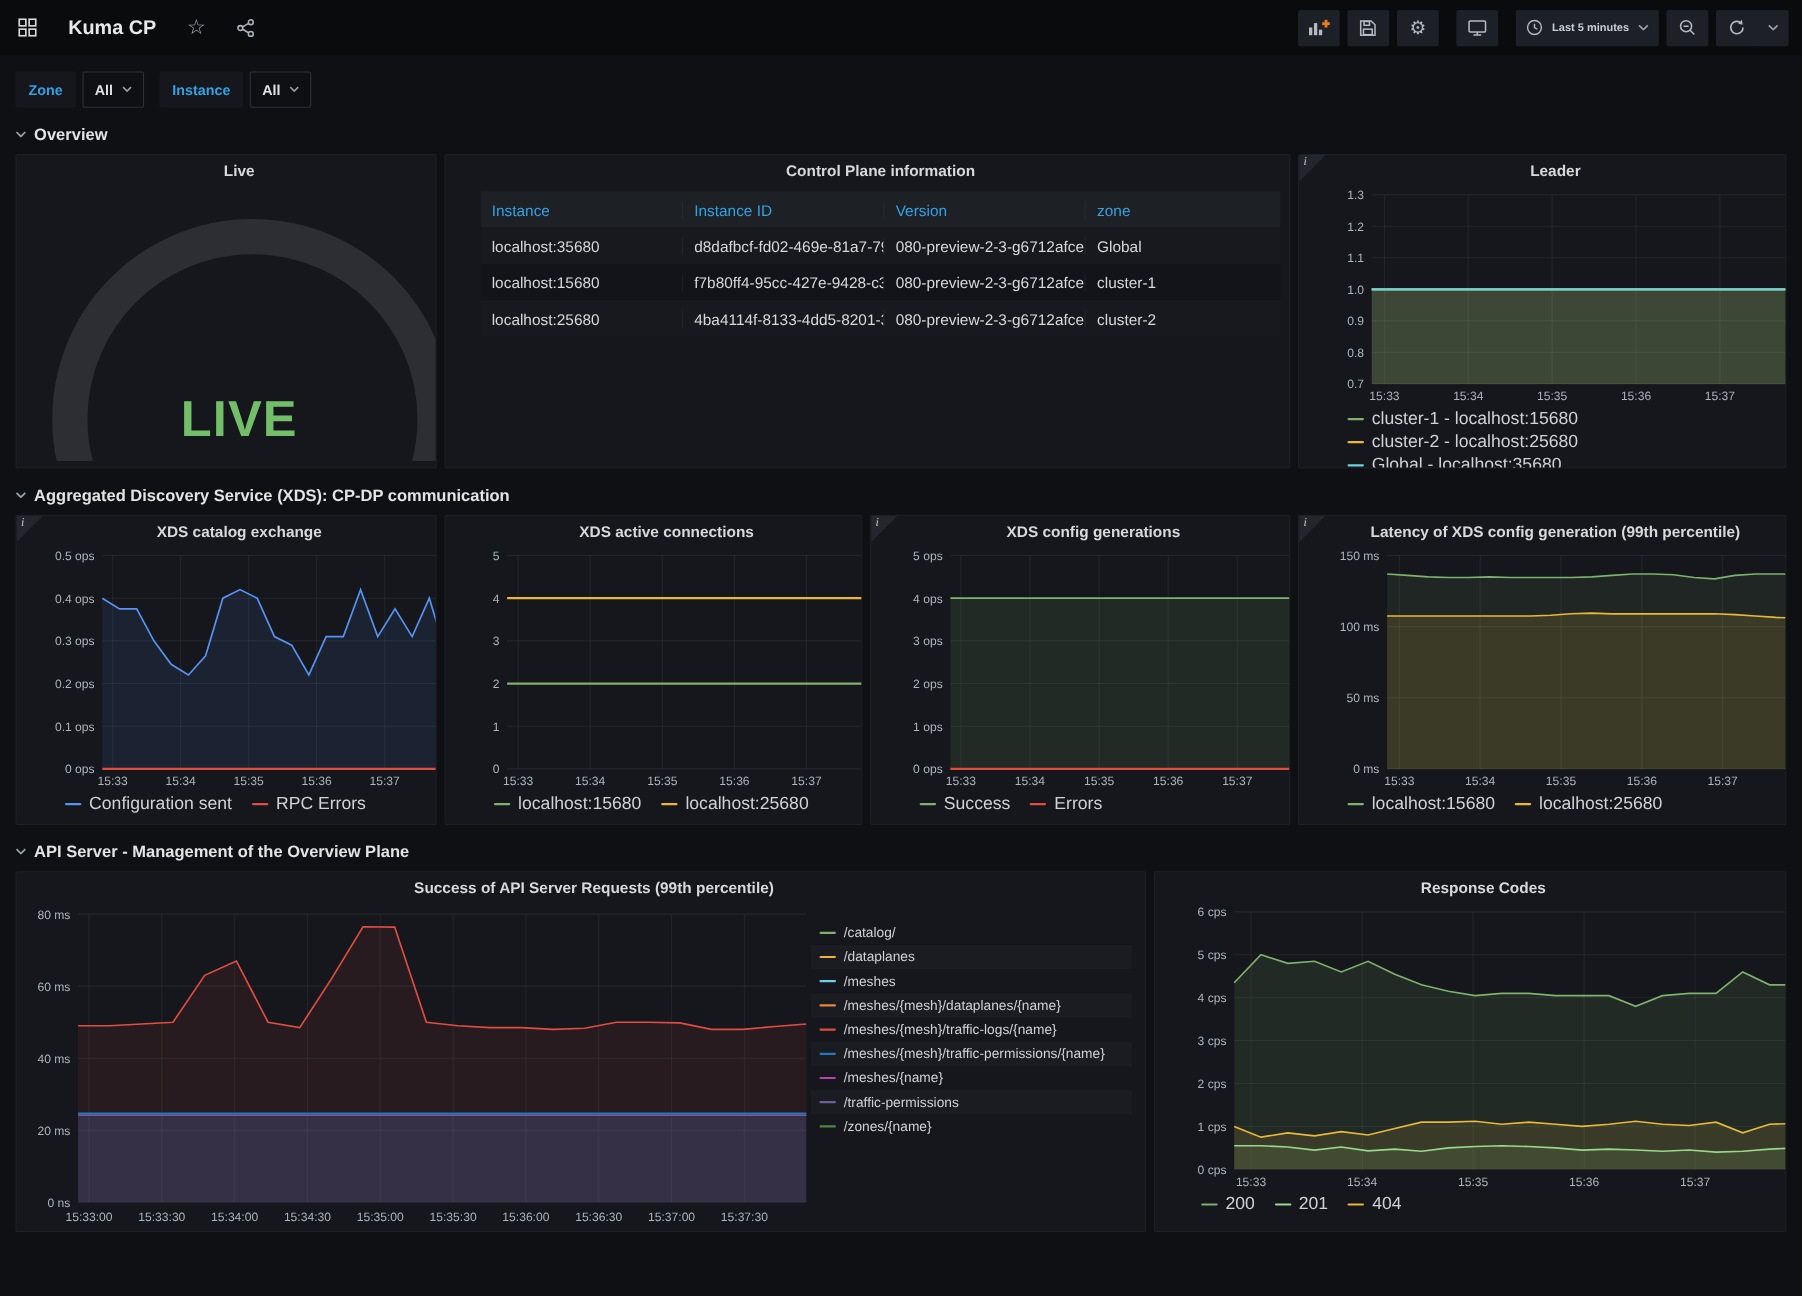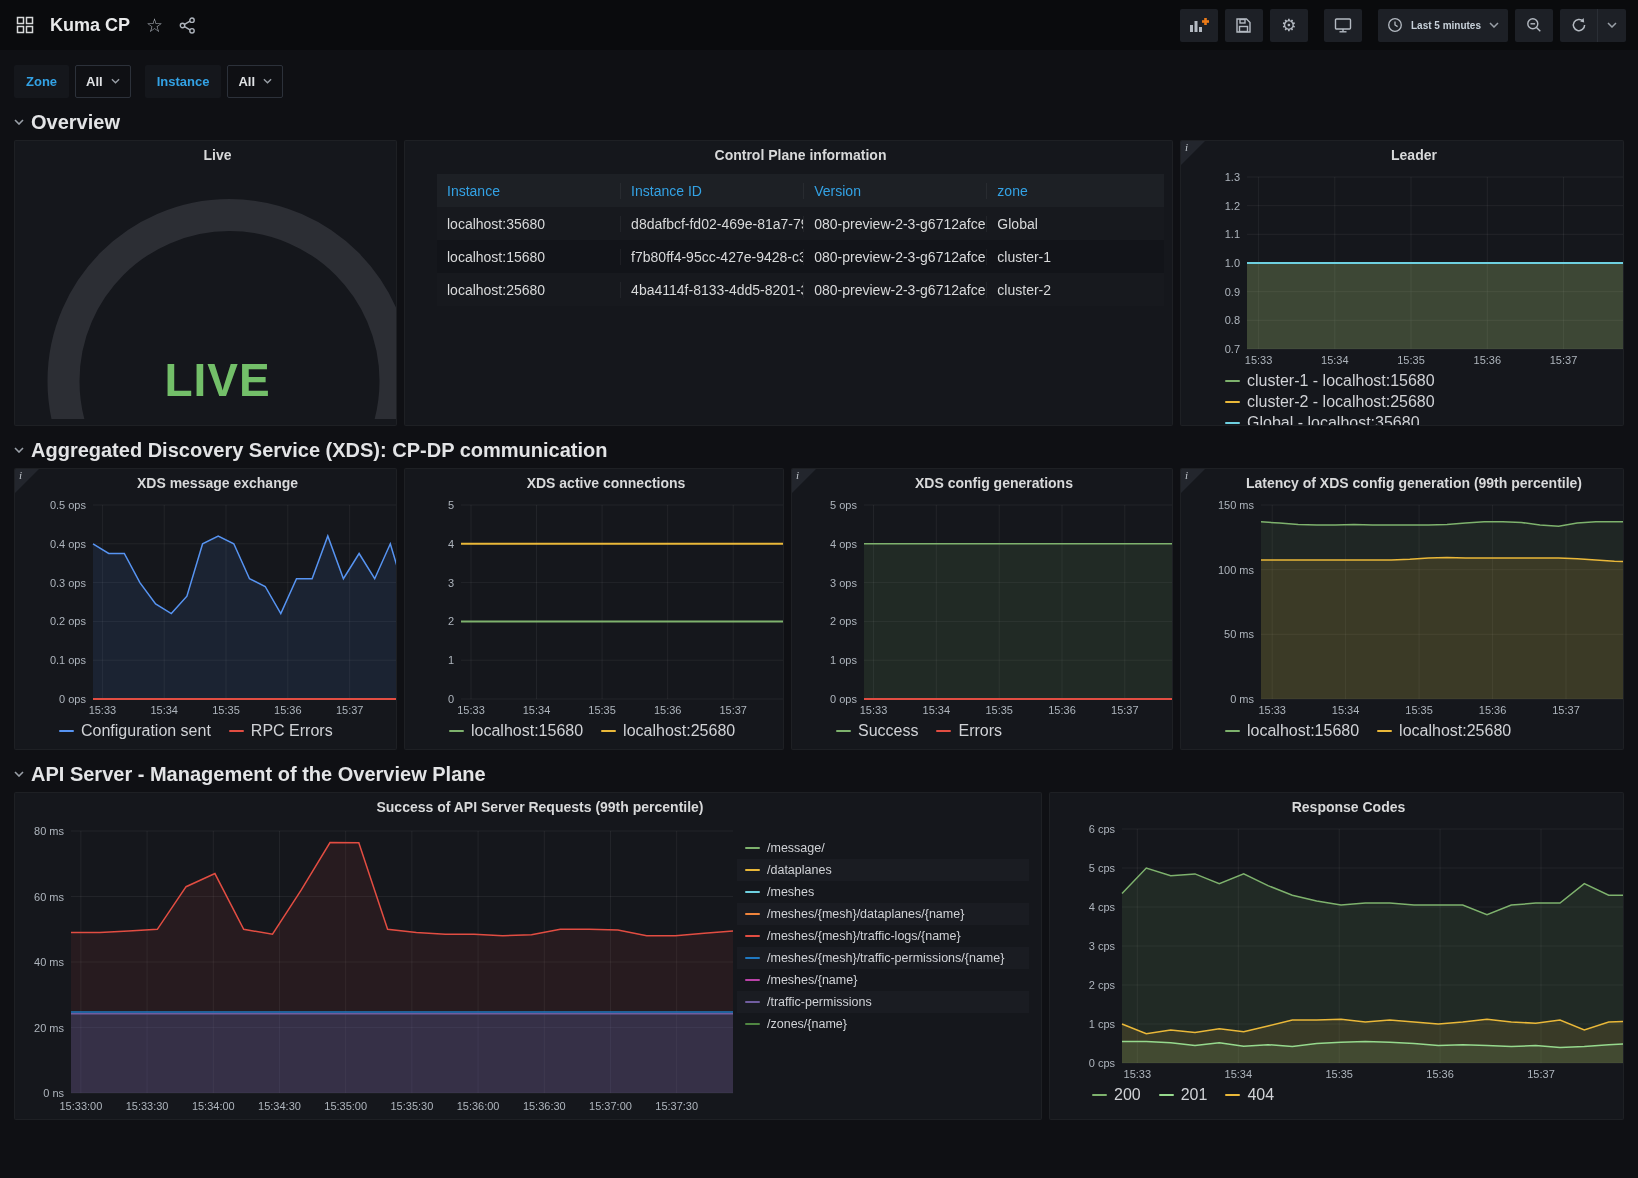--- a/index.html
+++ b/index.html
@@ -1,35 +1,35 @@
 <!DOCTYPE html>
 <html><head>
 <meta charset="utf-8">
 <style>
   html,body{margin:0;padding:0;background:#0f1014;width:1638px;height:1178px;overflow:hidden;
     font-family:"Liberation Sans",sans-serif;color:#d8d9da;-webkit-font-smoothing:antialiased;}
   .topnav{height:50px;background:#0a0b0d;display:flex;align-items:center;justify-content:space-between;padding:0 12px 0 16px;box-sizing:border-box;}
-  .nav-left{display:flex;align-items:center;gap:16px;}
+  .nav-left{display:flex;align-items:center;gap:28px;}
   .dash-title{font-size:18px;font-weight:700;color:#e8e9ea;}
   .icon-btn{display:inline-flex;align-items:center;justify-content:center;color:#aeb4bc;cursor:pointer;}
   .glyph{font-size:17px;line-height:1;color:#aeb4bc;}
   .nav-right{display:flex;align-items:center;}
   .tb-btn{height:33px;min-width:38px;background:#1d2026;border:none;border-radius:2px;display:inline-flex;align-items:center;justify-content:center;color:#b4bac2;cursor:pointer;padding:0 9px;}
   .tb-btn + .tb-btn{margin-left:7px;}
   .gap-l{margin-left:16px !important;}
   .time-btn{gap:8px;font-size:10px;font-weight:600;color:#c7d0d9;font-family:"Liberation Sans",sans-serif;}
   .btn-split{display:flex;margin-left:7px;}
   .btn-split .tb-btn{margin-left:0;border-radius:0;}
   .btn-split .tb-btn:first-child{border-radius:2px 0 0 2px;border-right:1px solid #2a2e35;}
   .btn-split .tb-btn:last-child{border-radius:0 2px 2px 0;min-width:26px;}
   .filters{display:flex;align-items:center;gap:14px;margin:14px 14px 0;height:34px;}
   .var{display:flex;align-items:center;gap:6px;}
   .var-label{background:#15171c;color:#33a2e5;font-weight:700;font-size:13px;padding:9px 12px;border-radius:2px;}
   .var-value{display:flex;align-items:center;gap:8px;background:#0f1014;border:1px solid #2c313a;border-radius:2px;color:#e0e2e5;font-weight:700;font-size:13px;padding:8px 10px;cursor:pointer;font-family:"Liberation Sans",sans-serif;}
-  .section-h{display:flex;align-items:center;gap:7px;margin:13px 14px 0;height:22px;font-size:20px;font-weight:700;color:#e3e4e6;cursor:pointer;}
+  .section-h{display:flex;align-items:center;gap:7px;margin:13px 14px 0;height:22px;font-size:15px;font-weight:700;color:#e3e4e6;cursor:pointer;}
   .section-h svg{color:#9aa0a8;}
   .row{display:grid;gap:7px;margin:7px 14px 0;}
   .row1{grid-template-columns:383px 769px 444px;height:286px;}
   .row2{grid-template-columns:383px 380px 382px 444px;height:282px;}
   .row3{grid-template-columns:1028px 575px;height:328px;}
   .panel{position:relative;background:#15171c;border:1px solid rgba(255,255,255,0.04);border-radius:2px;box-sizing:border-box;overflow:hidden;padding-left:24px;}
   .panel-title{height:28px;line-height:28px;text-align:center;font-size:14px;font-weight:600;color:#d8d9da;cursor:pointer;white-space:nowrap;}
   .corner{position:absolute;top:0;left:0;width:0;height:0;border-top:24px solid #23262d;border-right:24px solid transparent;z-index:3;cursor:pointer;}
   .corner::after{content:"i";position:absolute;top:-24px;left:4px;font-size:11px;font-style:italic;font-family:"Liberation Serif",serif;color:#c3c9cf;}
   .chart{position:relative;}
@@ -283,21 +283,21 @@
   <div class="section-h">
     <svg class="ic" width="10" height="6" viewBox="0 0 10 6">
         <polyline points="1,1 5,5 9,1" fill="none" stroke="currentColor" stroke-width="1.6"></polyline>
       </svg>
     <span>Aggregated Discovery Service (XDS): CP-DP communication</span>
   </div>
 
   <div class="row row2">
     <div class="panel">
       <div class="corner"></div>
-      <div class="panel-title">XDS message exchange</div>
+      <div class="panel-title">XDS catalog exchange</div>
       <div class="chart chart-sm"><svg width="373" height="222" xmlns="http://www.w3.org/2000/svg">
             <line x1="59.4" y1="8" x2="59.4" y2="202" stroke="rgba(255,255,255,0.06)"></line>
             <text x="59.4" y="217" text-anchor="middle">15:33</text>
             <line x1="121.2" y1="8" x2="121.2" y2="202" stroke="rgba(255,255,255,0.06)"></line>
             <text x="121.2" y="217" text-anchor="middle">15:34</text>
             <line x1="183.0" y1="8" x2="183.0" y2="202" stroke="rgba(255,255,255,0.06)"></line>
             <text x="183.0" y="217" text-anchor="middle">15:35</text>
             <line x1="244.8" y1="8" x2="244.8" y2="202" stroke="rgba(255,255,255,0.06)"></line>
             <text x="244.8" y="217" text-anchor="middle">15:36</text>
             <line x1="306.7" y1="8" x2="306.7" y2="202" stroke="rgba(255,255,255,0.06)"></line>
@@ -496,21 +496,21 @@
             <polygon points="50,270 50.0,109.5 78.8,109.5 107.6,107.9 136.3,106.3 165.1,63.7 193.9,50.6 222.7,106.3 251.5,111.2 280.3,66.9 309.0,19.5 337.8,19.8 366.6,106.3 395.4,109.5 424.2,111.2 453.0,111.2 481.7,112.8 510.5,111.8 539.3,106.3 568.1,106.3 596.9,106.9 625.7,112.8 654.4,112.8 683.2,110.2 712.0,107.9 712,270" fill="#e24d42" fill-opacity="0.09"></polygon>
             <polyline points="50.0,109.5 78.8,109.5 107.6,107.9 136.3,106.3 165.1,63.7 193.9,50.6 222.7,106.3 251.5,111.2 280.3,66.9 309.0,19.5 337.8,19.8 366.6,106.3 395.4,109.5 424.2,111.2 453.0,111.2 481.7,112.8 510.5,111.8 539.3,106.3 568.1,106.3 596.9,106.9 625.7,112.8 654.4,112.8 683.2,110.2 712.0,107.9" fill="none" stroke="#e24d42" stroke-width="1.5"></polyline>
             <polygon points="50,270 50.0,189.1 712.0,189.1 712,270" fill="#1f78c1" fill-opacity="0.1"></polygon>
             <polyline points="50.0,189.1 712.0,189.1" fill="none" stroke="#1f78c1" stroke-width="1.5"></polyline>
             <polygon points="50,270 50.0,190.7 712.0,190.7 712,270" fill="#705da0" fill-opacity="0.22"></polygon>
             <polyline points="50.0,190.7 712.0,190.7" fill="none" stroke="#705da0" stroke-width="1.5"></polyline>
           </svg></div>
       <div class="legend legend-api">
           <div class="leg-item">
             <span class="leg-dash" style="background: rgb(126, 178, 109);"></span>
-            <span>/message/</span>
+            <span>/catalog/</span>
           </div>
           <div class="leg-item">
             <span class="leg-dash" style="background: rgb(234, 184, 57);"></span>
             <span>/dataplanes</span>
           </div>
           <div class="leg-item">
             <span class="leg-dash" style="background: rgb(110, 208, 224);"></span>
             <span>/meshes</span>
           </div>
           <div class="leg-item">

